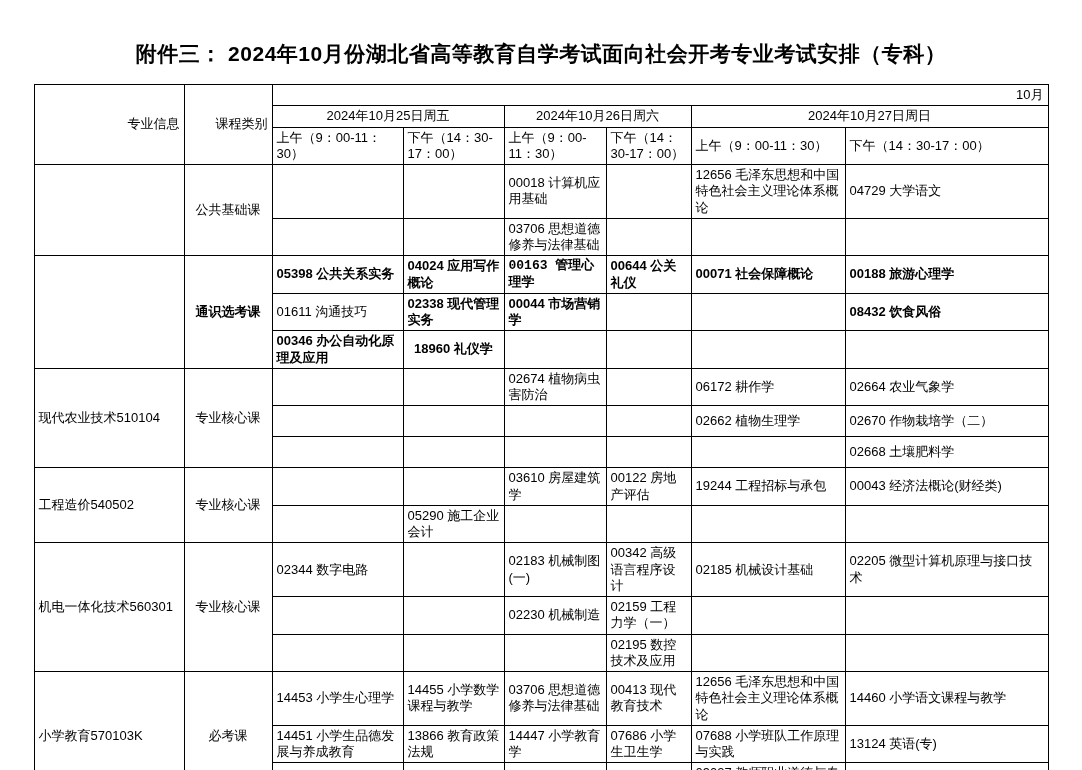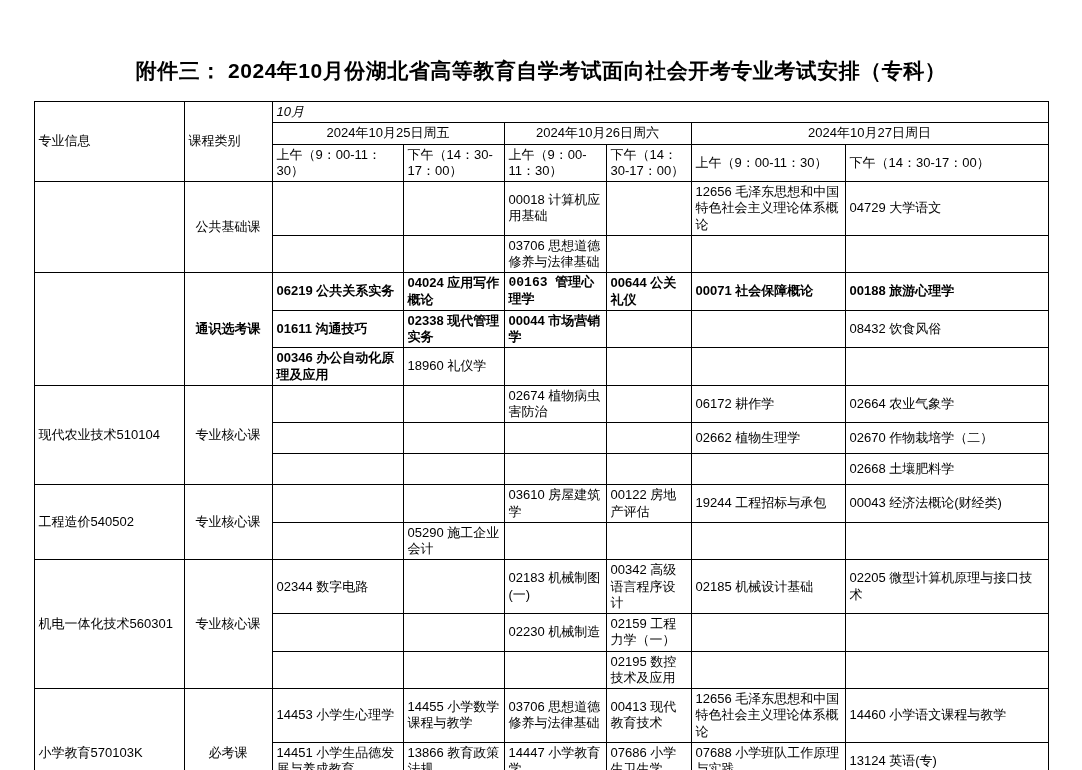--- a/index.html
+++ b/index.html
@@ -12,21 +12,21 @@
     height: 770px;
     font-family: "Liberation Sans", sans-serif;
     color: #000000;
     overflow: hidden;
   }
   .page {
     position: relative;
     width: 1082px;
     height: 632px;
     box-sizing: border-box;
-    padding: 17px;
+    padding: 0;
   }
   .doc-title {
     text-align: center;
     font-size: 21px;
     font-weight: bold;
     padding-top: 40px;
     padding-bottom: 16px;
     letter-spacing: 0.5px;
     white-space: nowrap;
   }
@@ -40,27 +40,26 @@
     border: 1px solid #000000;
     vertical-align: middle;
     font-weight: normal;
     font-size: 13px;
     padding: 2px 4px;
     line-height: 1.25;
     word-wrap: break-word;
     overflow: hidden;
   }
   .hdr-center {
-    text-align: left;
+    text-align: right;
     font-size: 14px;
   }
   .hdr-month {
-    text-align: left;
-    font-size: 14px;
-    font-style: italic;
+    text-align: right;
+    font-size: 14px;
   }
   .hdr-day {
     text-align: center;
     font-size: 13px;
   }
   .hdr-slot {
     text-align: left;
     font-size: 13px;
     vertical-align: middle;
   }
@@ -144,38 +143,38 @@
           <td class="cell"></td>
           <td class="cell"></td>
           <td class="cell">03706 思想道德修养与法律基础</td>
           <td class="cell"></td>
           <td class="cell"></td>
           <td class="cell"></td>
         </tr>
         <tr>
           <td class="major" rowspan="3"></td>
           <td class="cat bold" rowspan="3" style="font-weight: bold;">通识选考课</td>
-          <td class="cell" style="font-weight: bold;">06219 公共关系实务</td>
+          <td class="cell" style="font-weight: bold;">05398 公共关系实务</td>
           <td class="cell" style="font-weight: bold;">04024 应用写作概论</td>
           <td class="cell" style="font-weight: bold; font-family: Liberation Mono, monospace;">00163 管理心理学</td>
           <td class="cell" style="font-weight: bold;">00644 公关礼仪</td>
           <td class="cell" style="font-weight: bold;">00071 社会保障概论</td>
           <td class="cell" style="font-weight: bold; margin-left: 12px;">00188 旅游心理学</td>
         </tr>
         <tr>
-          <td class="cell" style="font-weight: bold;">01611 沟通技巧</td>
+          <td class="cell" style="font-weight: normal;">01611 沟通技巧</td>
           <td class="cell" style="font-weight: bold;">02338 现代管理实务</td>
           <td class="cell" style="font-weight: bold;">00044 市场营销学</td>
           <td class="cell" style="font-weight: bold;"></td>
           <td class="cell" style="font-weight: bold;"></td>
-          <td class="cell" style="font-weight: normal; margin-left: 31px;">08432 饮食风俗</td>
+          <td class="cell" style="font-weight: bold; margin-left: 31px;">08432 饮食风俗</td>
         </tr>
         <tr>
           <td class="cell" style="font-weight: bold;">00346 办公自动化原理及应用</td>
-          <td class="cell" style="font-weight: normal;">18960 礼仪学</td>
+          <td class="cell" style="font-weight: bold; text-align: center;">18960 礼仪学</td>
           <td class="cell" style="font-weight: bold;"></td>
           <td class="cell" style="font-weight: bold;"></td>
           <td class="cell" style="font-weight: bold;"></td>
           <td class="cell" style="font-weight: bold;"></td>
         </tr>
         <tr>
           <td class="major" rowspan="3">现代农业技术510104</td>
           <td class="cat" rowspan="3">专业核心课</td>
           <td class="cell"></td>
           <td class="cell"></td>

